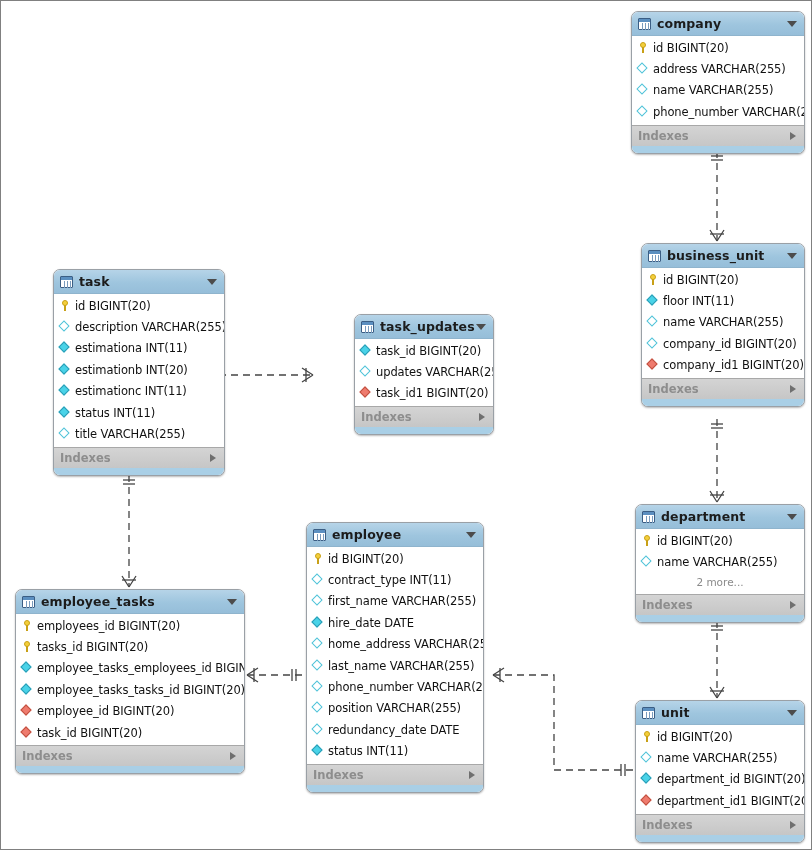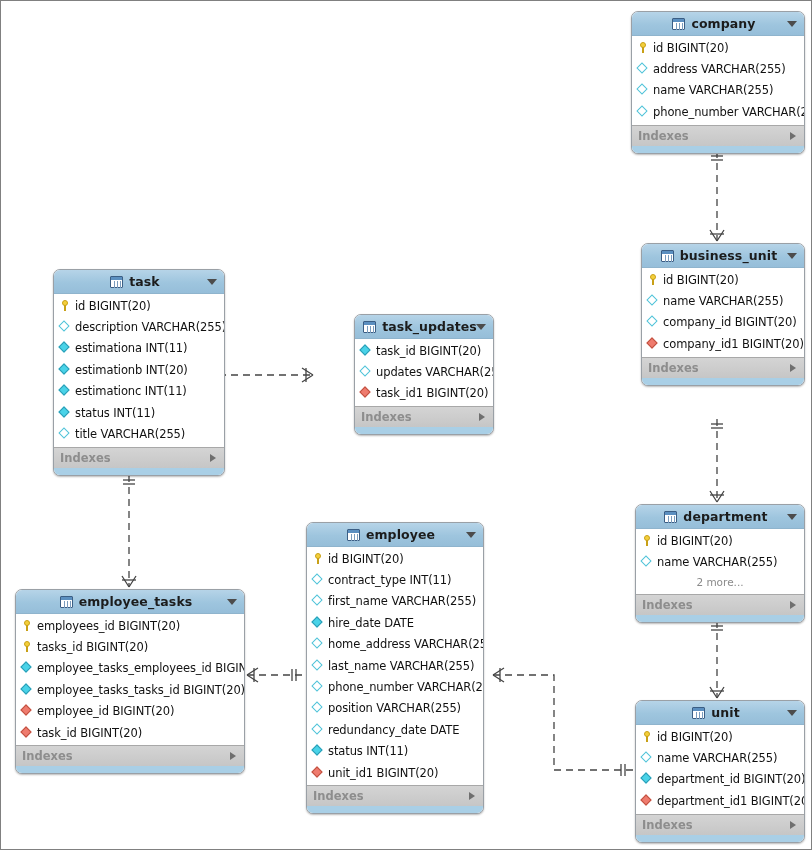--- a/index.html
+++ b/index.html
@@ -28,21 +28,20 @@
     box-shadow:0 1px 2px rgba(0,0,0,.28);
     overflow:hidden;
   }
   .tbl-hd{
     display:flex;align-items:center;
     height:23px;
     background:linear-gradient(to bottom,#b6d4e8 0%,#9ec5de 55%,#96bed9 100%);
     border-bottom:1px solid #8fb4cd;
     padding:0 14px 0 6px;
     position:relative;
-    justify-content:center;
   }
   .tbl-ico{
     width:13px;height:12px;flex:0 0 13px;
     border:1px solid #3b5e84;
     border-radius:1px;
     background:#ffffff;
     margin-right:6px;
     position:relative;
     box-sizing:border-box;
   }
@@ -224,20 +223,26 @@
         <span class="tbl-ico"></span>
         <span class="tbl-nm">business_unit</span>
         <span class="caret"></span>
       </div>
       <div class="cols">
         <div class="col">
           <span class="g g-key"></span>
           <span class="col-txt">id BIGINT(20)</span>
         </div>
         <div class="col">
+          <span class="g g-nn">
+            <i class="dia"></i>
+          </span>
+          <span class="col-txt">floor INT(11)</span>
+        </div>
+        <div class="col">
           <span class="g g-null">
             <i class="dia"></i>
           </span>
           <span class="col-txt">name VARCHAR(255)</span>
         </div>
         <div class="col">
           <span class="g g-null">
             <i class="dia"></i>
           </span>
           <span class="col-txt">company_id BIGINT(20)</span>
@@ -506,26 +511,20 @@
             <i class="dia"></i>
           </span>
           <span class="col-txt">redundancy_date DATE</span>
         </div>
         <div class="col">
           <span class="g g-nn">
             <i class="dia"></i>
           </span>
           <span class="col-txt">status INT(11)</span>
         </div>
-        <div class="col">
-          <span class="g g-fk">
-            <i class="dia"></i>
-          </span>
-          <span class="col-txt">unit_id1 BIGINT(20)</span>
-        </div>
       </div>
       <div class="tbl-ft">
         <span class="ft-txt">Indexes</span>
         <span class="ft-arw"></span>
       </div>
       <div class="tbl-bt"></div>
     </div>
   </div>
 
 </body></html>

